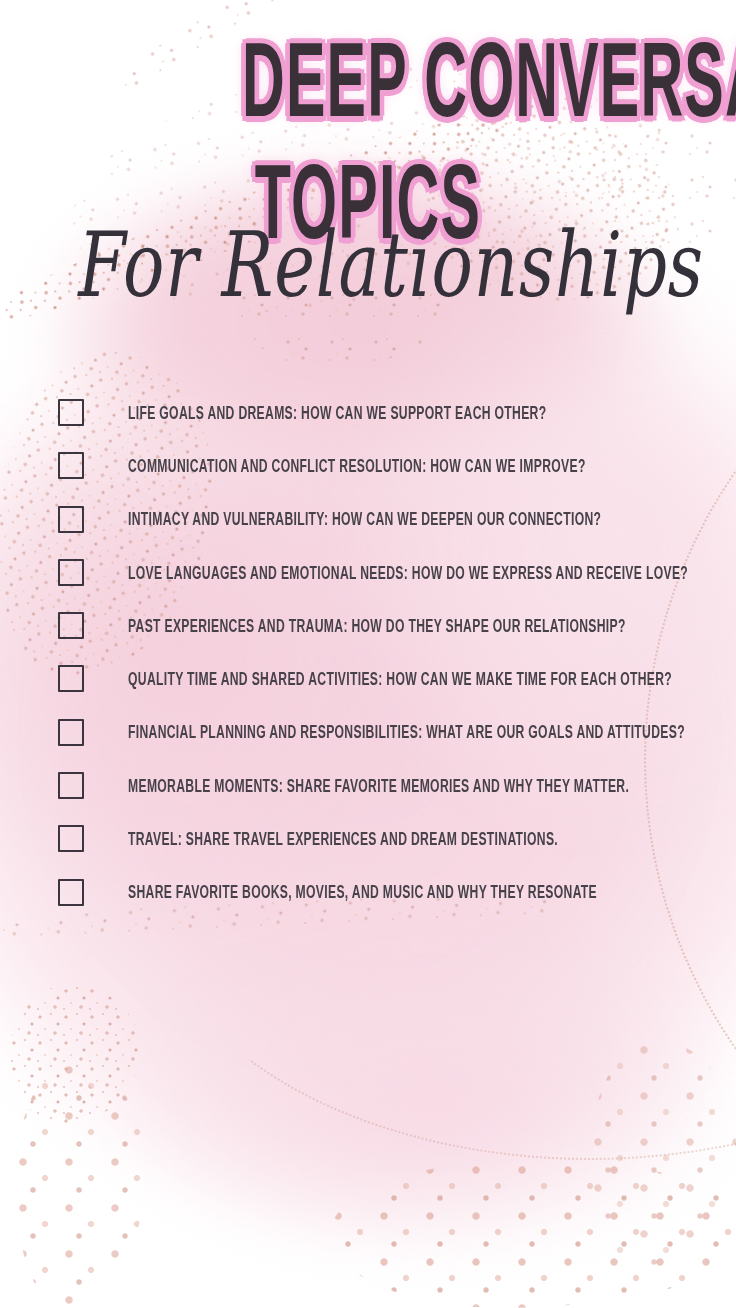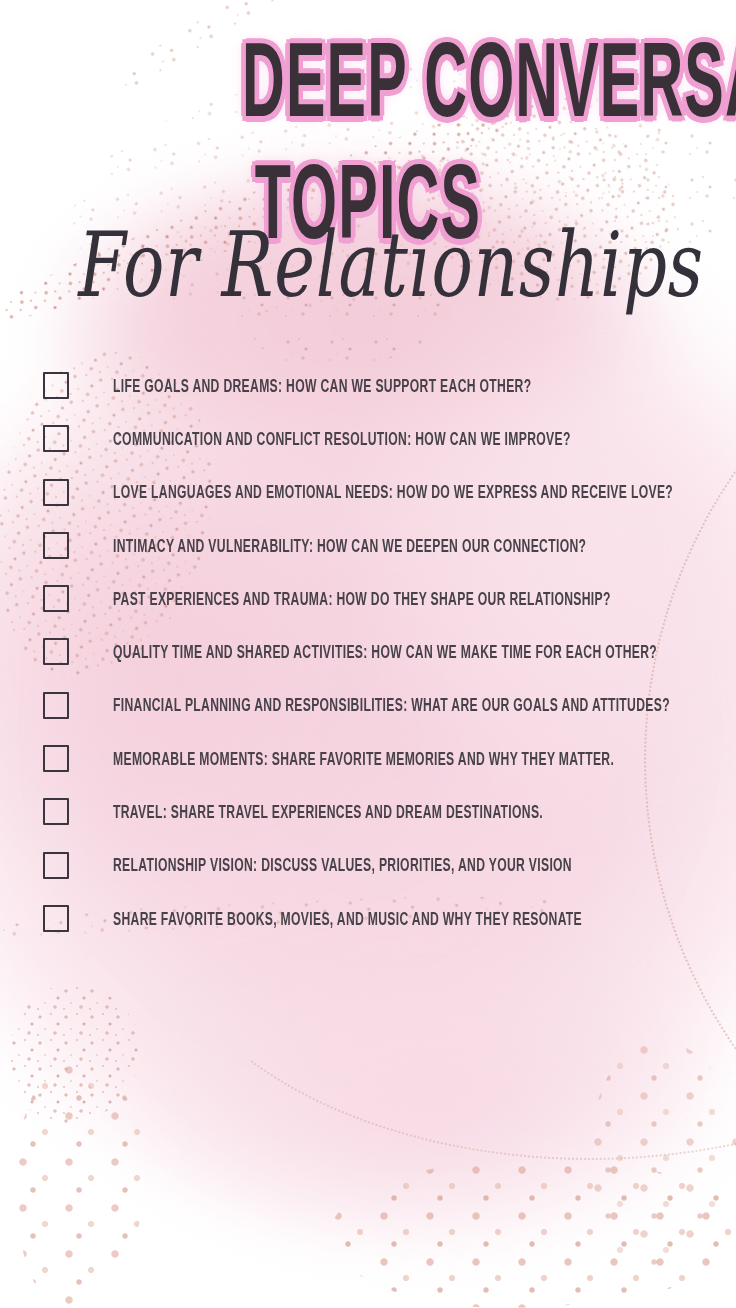--- a/index.html
+++ b/index.html
@@ -95,21 +95,21 @@
     transform-origin: center;
     font-family: "DejaVu Serif", serif;
     font-style: italic;
     font-size: 86px;
     letter-spacing: 1px;
     color: var(--subtitle, #35313b);
     white-space: nowrap;
   }
 
   
-  .checklist { position: absolute; top: 359px; left: 0; width: 100%; }
+  .checklist { position: absolute; top: 386px; left: 0; width: 100%; padding-left: 15px; }
   .row { position: relative; }
   .line { height: 53.3px; display: flex; align-items: center; padding-left: 113px; }
   .txt {
     font-family: "Liberation Sans", sans-serif;
     font-weight: bold;
     font-size: 19px;
     letter-spacing: 0.5px;
     color: var(--item-text, #474149);
     white-space: nowrap;
     transform: scaleX(0.64);
@@ -175,38 +175,38 @@
           <div class="line">
             <span class="txt">COMMUNICATION AND CONFLICT RESOLUTION: HOW CAN WE IMPROVE?</span>
           </div>
         </div>
     </div>
 
     <div class="row">
       <span class="checkbox"></span>
       <div class="lines">
           <div class="line">
+            <span class="txt">INTIMACY AND VULNERABILITY: HOW CAN WE DEEPEN OUR CONNECTION?</span>
+          </div>
+        </div>
+    </div>
+
+    <div class="row">
+      <span class="checkbox"></span>
+      <div class="lines">
+          <div class="line">
             <span class="txt">LOVE LANGUAGES AND EMOTIONAL NEEDS: HOW DO WE EXPRESS AND RECEIVE LOVE?</span>
           </div>
         </div>
     </div>
 
     <div class="row">
       <span class="checkbox"></span>
       <div class="lines">
           <div class="line">
-            <span class="txt">INTIMACY AND VULNERABILITY: HOW CAN WE DEEPEN OUR CONNECTION?</span>
-          </div>
-        </div>
-    </div>
-
-    <div class="row">
-      <span class="checkbox"></span>
-      <div class="lines">
-          <div class="line">
             <span class="txt">PAST EXPERIENCES AND TRAUMA: HOW DO THEY SHAPE OUR RELATIONSHIP?</span>
           </div>
         </div>
     </div>
 
 
     <div class="row">
       <span class="checkbox"></span>
       <div class="lines">
           <div class="line">
@@ -237,28 +237,20 @@
 
     <div class="row">
       <span class="checkbox"></span>
       <div class="lines">
           <div class="line">
             <span class="txt">TRAVEL: SHARE TRAVEL EXPERIENCES AND DREAM DESTINATIONS.</span>
           </div>
         </div>
     </div>
 
-    <div class="row">
-      <span class="checkbox"></span>
-      <div class="lines">
-          <div class="line">
-            <span class="txt">RELATIONSHIP VISION: DISCUSS VALUES, PRIORITIES, AND YOUR VISION</span>
-          </div>
-        </div>
-    </div>
 
 
     <div class="row">
       <span class="checkbox"></span>
       <div class="lines">
           <div class="line">
             <span class="txt">SHARE FAVORITE BOOKS, MOVIES, AND MUSIC AND WHY THEY RESONATE</span>
           </div>
         </div>
     </div>

